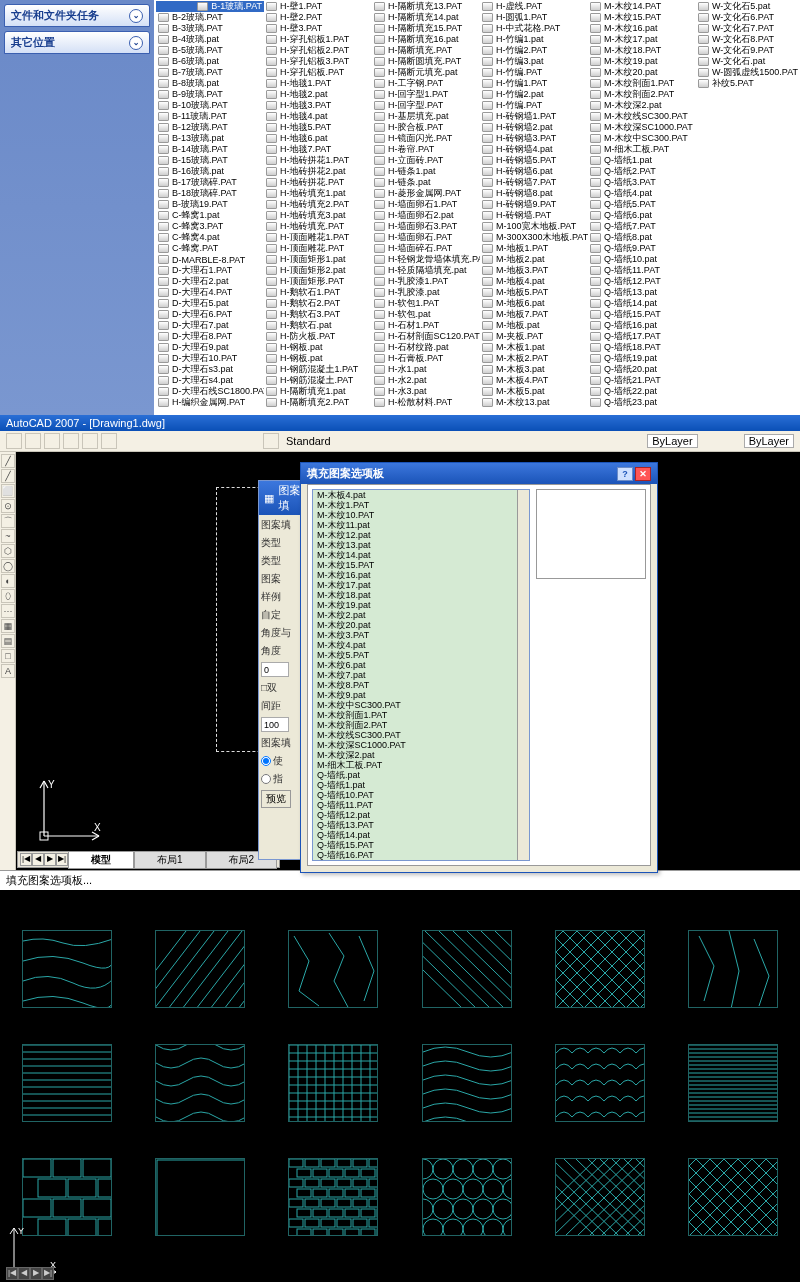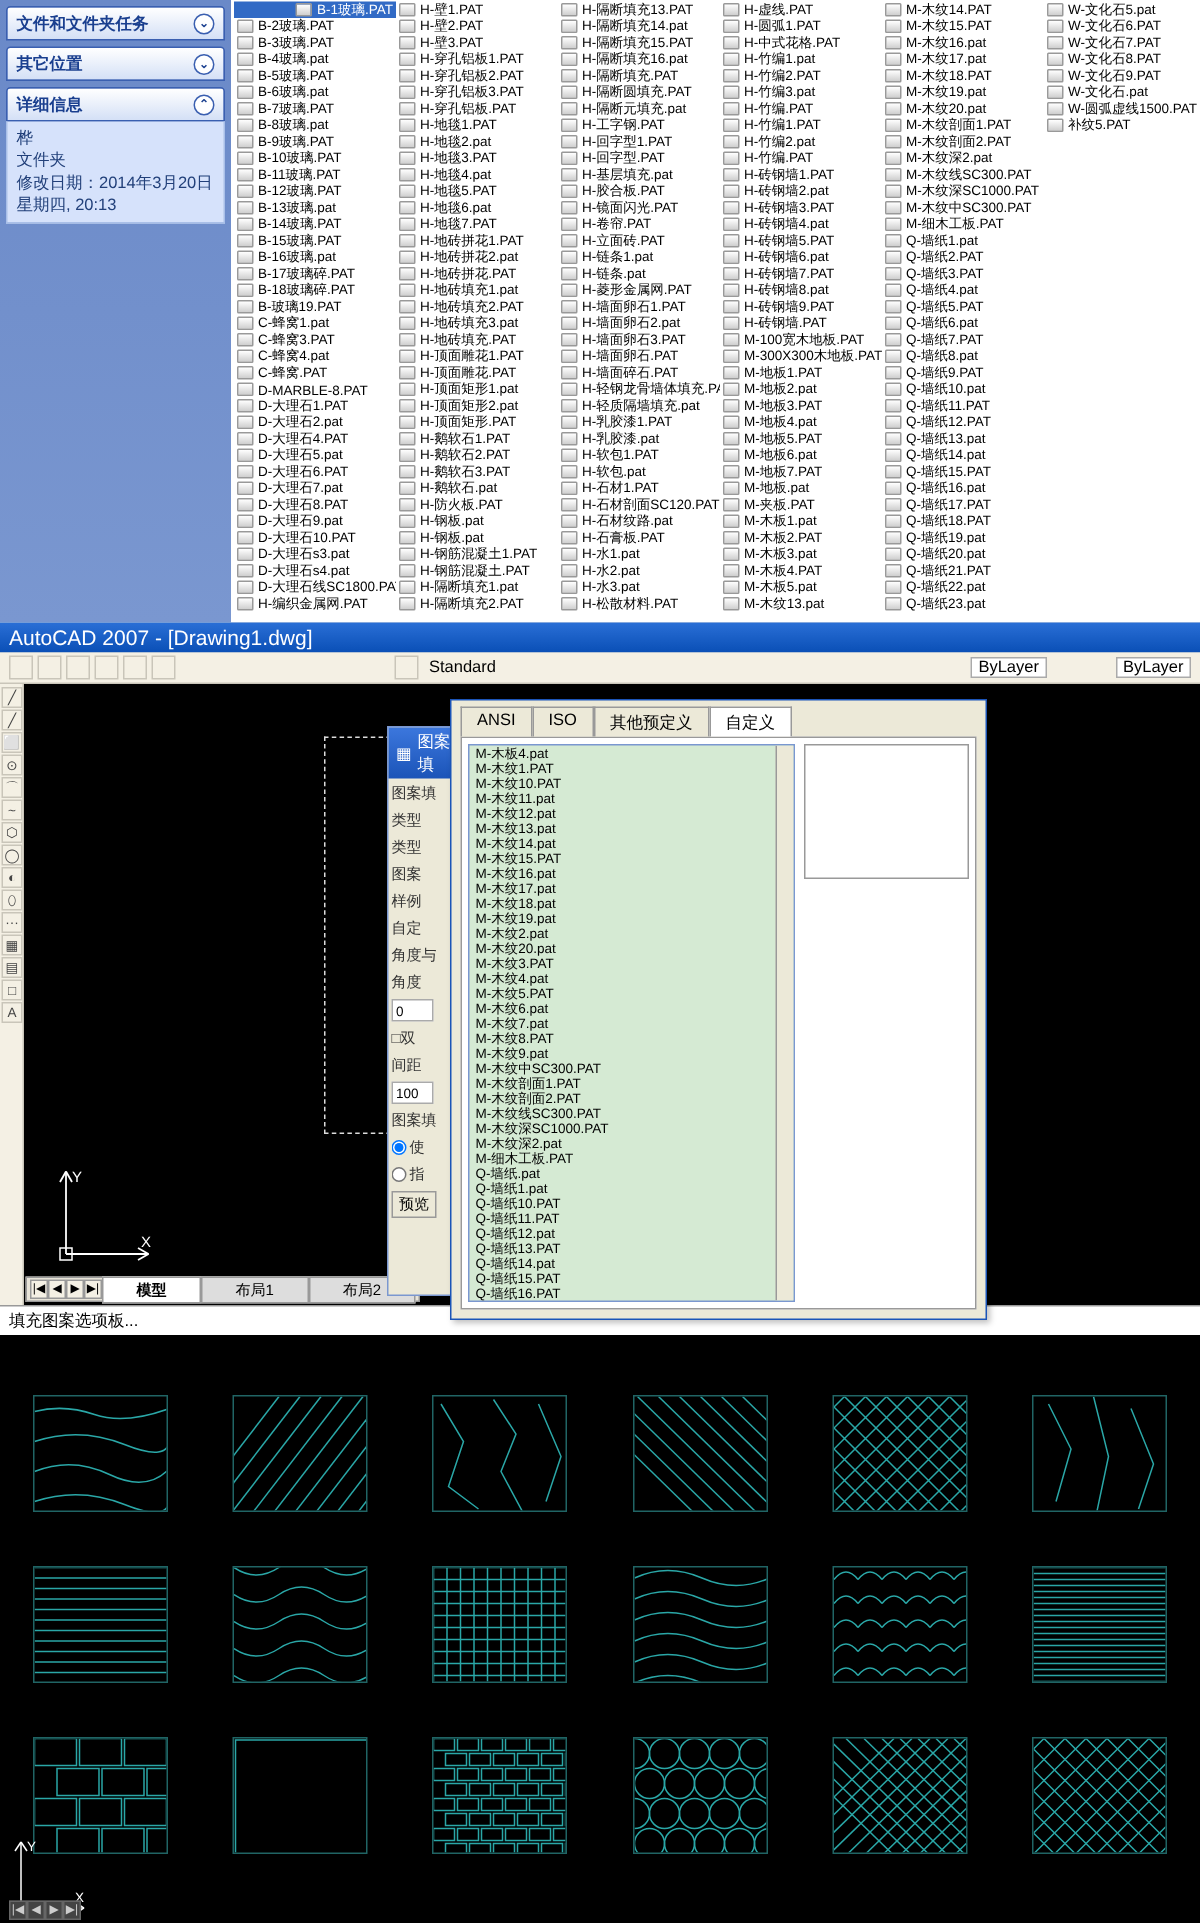--- a/index.html
+++ b/index.html
@@ -11,21 +11,21 @@
 .panel-hdr { background: linear-gradient(#fff,#d4e0f6); border: 1px solid #3a5fb0; border-radius: 3px 3px 0 0; padding: 3px 6px; display: flex; justify-content: space-between; align-items: center; color: #1a3f8f; font-weight: bold; cursor: pointer; }
 .chev { width: 14px; height: 14px; border: 1px solid #3a5fb0; border-radius: 50%; display: flex; align-items: center; justify-content: center; font-size: 8px; background: #fff; }
 .panel-body { background: #d6e2fb; border: 1px solid #a9bfe8; border-top: none; padding: 4px 6px; color: #22407a; line-height: 1.35; }
 .file-list { flex: 1; background: #fff; overflow: hidden; padding: 1px 0 0 2px; display: flex; flex-direction: column; flex-wrap: wrap; align-content: flex-start; height: 100%; }
 .file-item { width: 108px; height: 11px; display: flex; align-items: center; gap: 3px; padding: 0 2px; font-size: 9px; white-space: nowrap; overflow: hidden; cursor: default; }
 .file-item.sel { background: #316ac5; color: #fff; justify-content: flex-end; }
 .fi-ico { width: 11px; height: 9px; background: linear-gradient(#fff,#cfcfcf); border: 1px solid #999; border-radius: 1px; flex: none; }
 
 
 .acad { position: relative; height: 475px; background: #e8e4d8; display: flex; flex-direction: column; }
-.acad-title { background: linear-gradient(#2a6fd6,#0a4fb6); color: #fff; padding: 2px 6px; font-size: 14px; }
+.acad-title { background: linear-gradient(#2a6fd6,#0a4fb6); color: #fff; padding: 2px 6px; font-size: 11px; }
 .acad-menu { background: #f4f0e4; padding: 2px 6px; display: flex; gap: 10px; font-size: 11px; color: #333; border-bottom: 1px solid #c9c5b9; }
 .acad-tool { background: #f4f0e4; padding: 2px 6px; display: flex; gap: 3px; align-items: center; border-bottom: 1px solid #c9c5b9; justify-content: space-between; }
 .tb-btn { width: 16px; height: 16px; border: 1px solid #c9c5b9; background: #f4f0e4; }
 .acad-work { flex: 1; display: flex; position: relative; }
 .acad-left { width: 16px; background: #f4f0e4; border-right: 1px solid #c9c5b9; display: flex; flex-direction: column; gap: 1px; padding: 2px 1px; }
 .lbtn { width: 14px; height: 14px; border: 1px solid #c9c5b9; background: #f4f0e4; font-size: 9px; text-align: center; line-height: 12px; color: #444; }
 .canvas { flex: 1; background: #000; position: relative; overflow: hidden; }
 .sel-rect { position: absolute; left: 200px; top: 35px; width: 55px; height: 265px; border: 1px dashed #dcdcdc; }
 .ucs { position: absolute; left: 18px; bottom: 44px; width: 70px; height: 70px; }
 .ucs line { stroke: #fff; stroke-width: 1.2; }
@@ -81,31 +81,20 @@
     <div>
       <div class="panel-hdr">
         <span>文件和文件夹任务</span>
         <span class="chev">⌄</span>
       </div>
     </div>
     <div>
       <div class="panel-hdr">
         <span>其它位置</span>
         <span class="chev">⌄</span>
-      </div>
-    </div>
-    <div>
-      <div class="panel-hdr">
-        <span>详细信息</span>
-        <span class="chev">⌃</span>
-      </div>
-      <div class="panel-body">
-        <div>桦</div>
-        <div>文件夹</div>
-        <span>修改日期：</span><span>2014年3月20日 星期四, 20:13</span>
       </div>
     </div>
   </div>
   <div class="file-list" id="file-list">
       <div class="file-item sel">
         <span class="fi-ico"></span>
         <span>B-1玻璃.PAT</span>
       </div>
       <div class="file-item">
         <span class="fi-ico"></span>
@@ -961,26 +950,27 @@
             <input type="radio" class="hb-rad" style=""> 
             <span>指</span>
           </div>
           <div class="hb-row">
             <button class="hb-btn">预览</button>
           </div>
         </div>
     </div>
 
     <div class="dlg">
-      <div class="dlg-tabs" id="dlg-tabs">
-          <div class="dlg-tab">ANSI</div>
-          <div class="dlg-tab">ISO</div>
-          <div class="dlg-tab">其他预定义</div>
-          <div class="dlg-tab active">自定义</div>
+      <div class="dlg-title">
+        <span>填充图案选项板</span>
+        <div class="dlg-btns">
+          <div class="dlg-h">?</div>
+          <div class="dlg-x">✕</div>
         </div>
+      </div>
       <div class="dlg-body">
         <div class="dlg-list">
           <div class="dlg-list-inner" id="dlg-list">
               <div class="li">M-木板4.pat</div>
               <div class="li">M-木纹1.PAT</div>
               <div class="li">M-木纹10.PAT</div>
               <div class="li">M-木纹11.pat</div>
               <div class="li">M-木纹12.pat</div>
               <div class="li">M-木纹13.pat</div>
               <div class="li">M-木纹14.pat</div>

